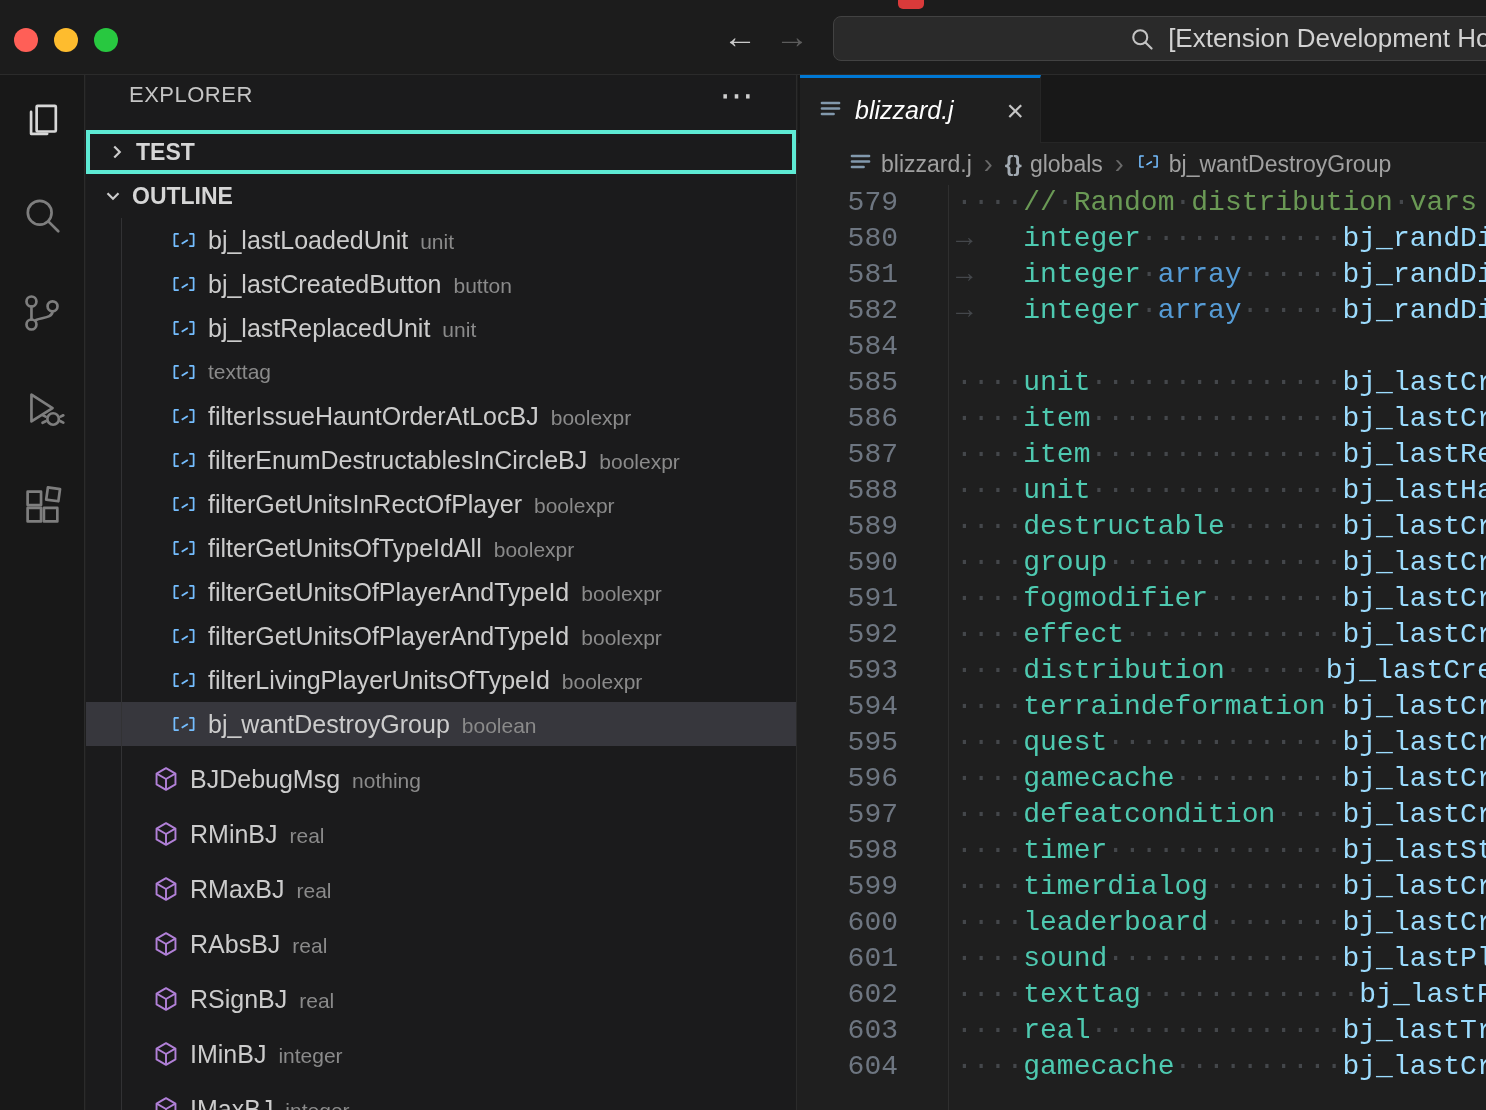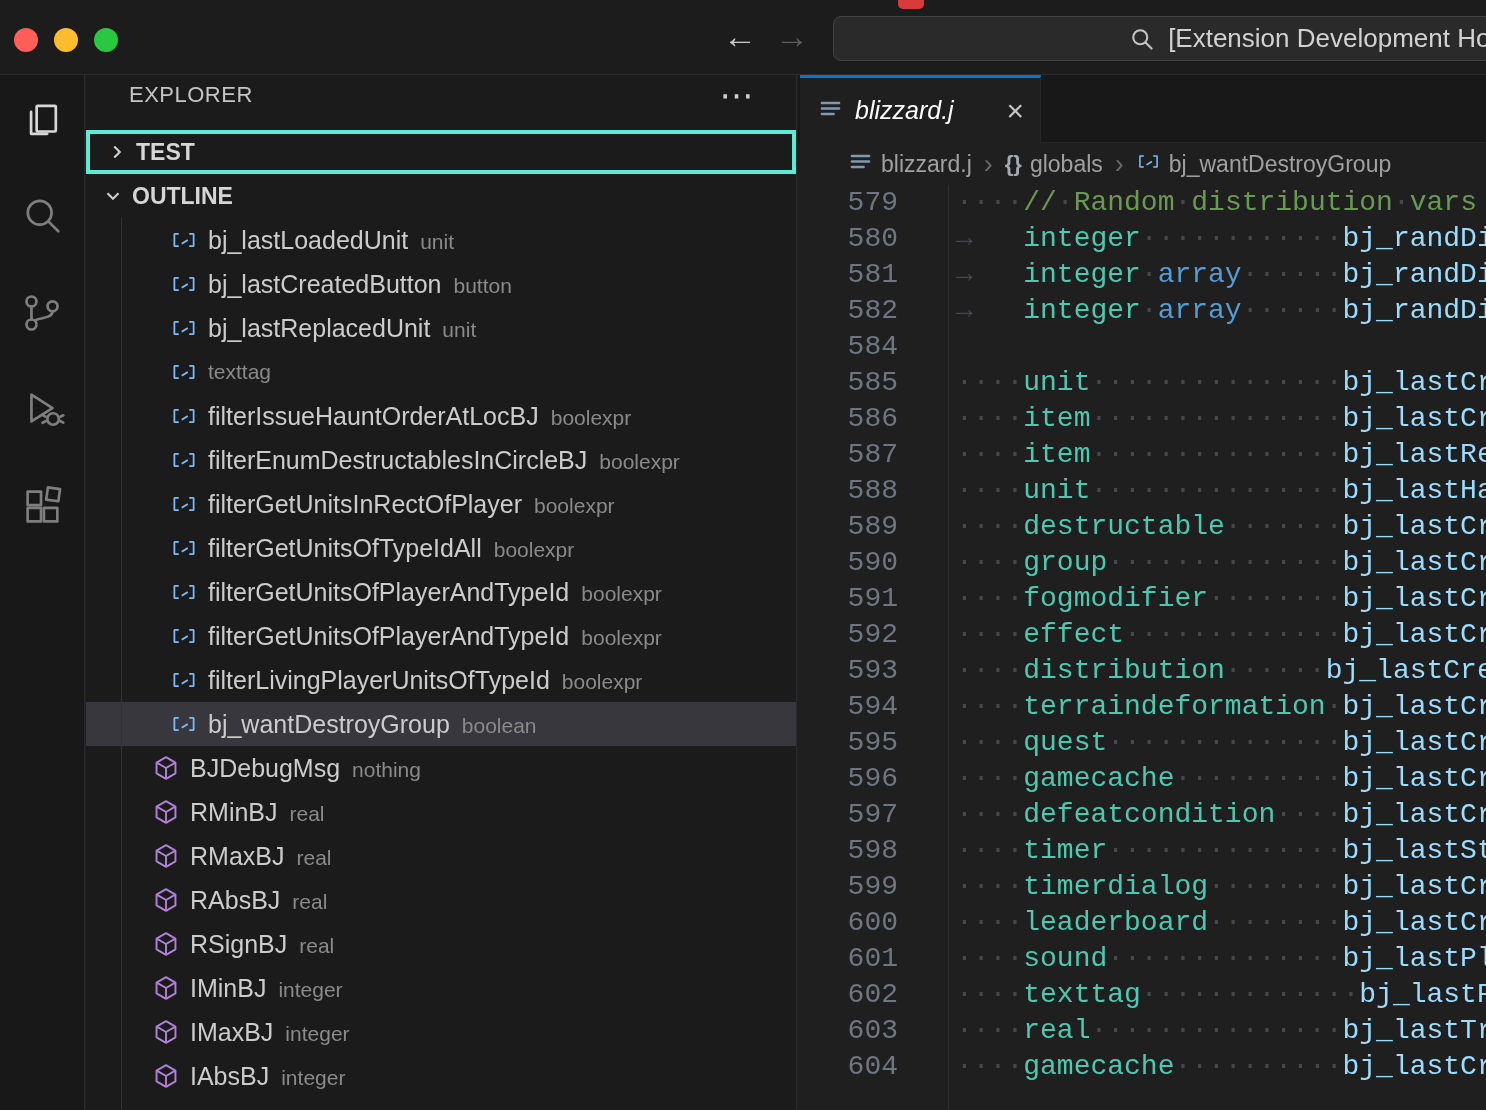--- a/index.html
+++ b/index.html
@@ -30,21 +30,21 @@
   .sidebar { position:absolute; left:86px; top:60px; width:711px; bottom:0; background:#1b1b1c; border-right:1px solid #2b2b2b; overflow:hidden; }
   .sb-header { height:70px; display:flex; align-items:center; padding:0 42px 0 43px; color:#c5c5c5; font-size:22px; letter-spacing:.5px; }
   .sb-more { margin-left:auto; font-size:34px; color:#cfcfcf; line-height:20px; }
   .sb-section { height:44px; display:flex; align-items:center; gap:8px; padding-left:16px; color:#d6d6d6; font-weight:700; font-size:23px; }
   .sb-section.focused { border:4px solid #5eead4; }
   .sb-section svg { width:22px; height:22px; stroke:#cccccc; fill:none; stroke-width:1.6; }
   .outline-list { position:absolute; left:0; right:0; top:158px; bottom:0; overflow:hidden; }
   .tree-guide { position:absolute; left:35px; top:0; bottom:0; width:1px; background:#323234; z-index:2; pointer-events:none; }
   .o-row { height:44px; display:flex; align-items:center; }
   .o-row.depth-2 { padding-left:84px; }
-  .o-row.depth-1 { padding-left:66px; }
+  .o-row.depth-1 { padding-left:66px;margin-top:11px; }
   .o-row.selected { background:#37373d; }
   .o-icon { width:28px; height:28px; flex:none; margin-right:10px; display:flex; }
   .o-icon svg { width:28px; height:28px; }
   .o-icon.var { color:#75BEFF; }
   .o-icon.method { color:#B180D7; }
   .o-text { display:flex; align-items:baseline; gap:12px; white-space:nowrap; }
   .o-label { color:#cccccc; font-size:25px; }
   .o-detail { color:#8a8a8a; font-size:21px; }
 
   

